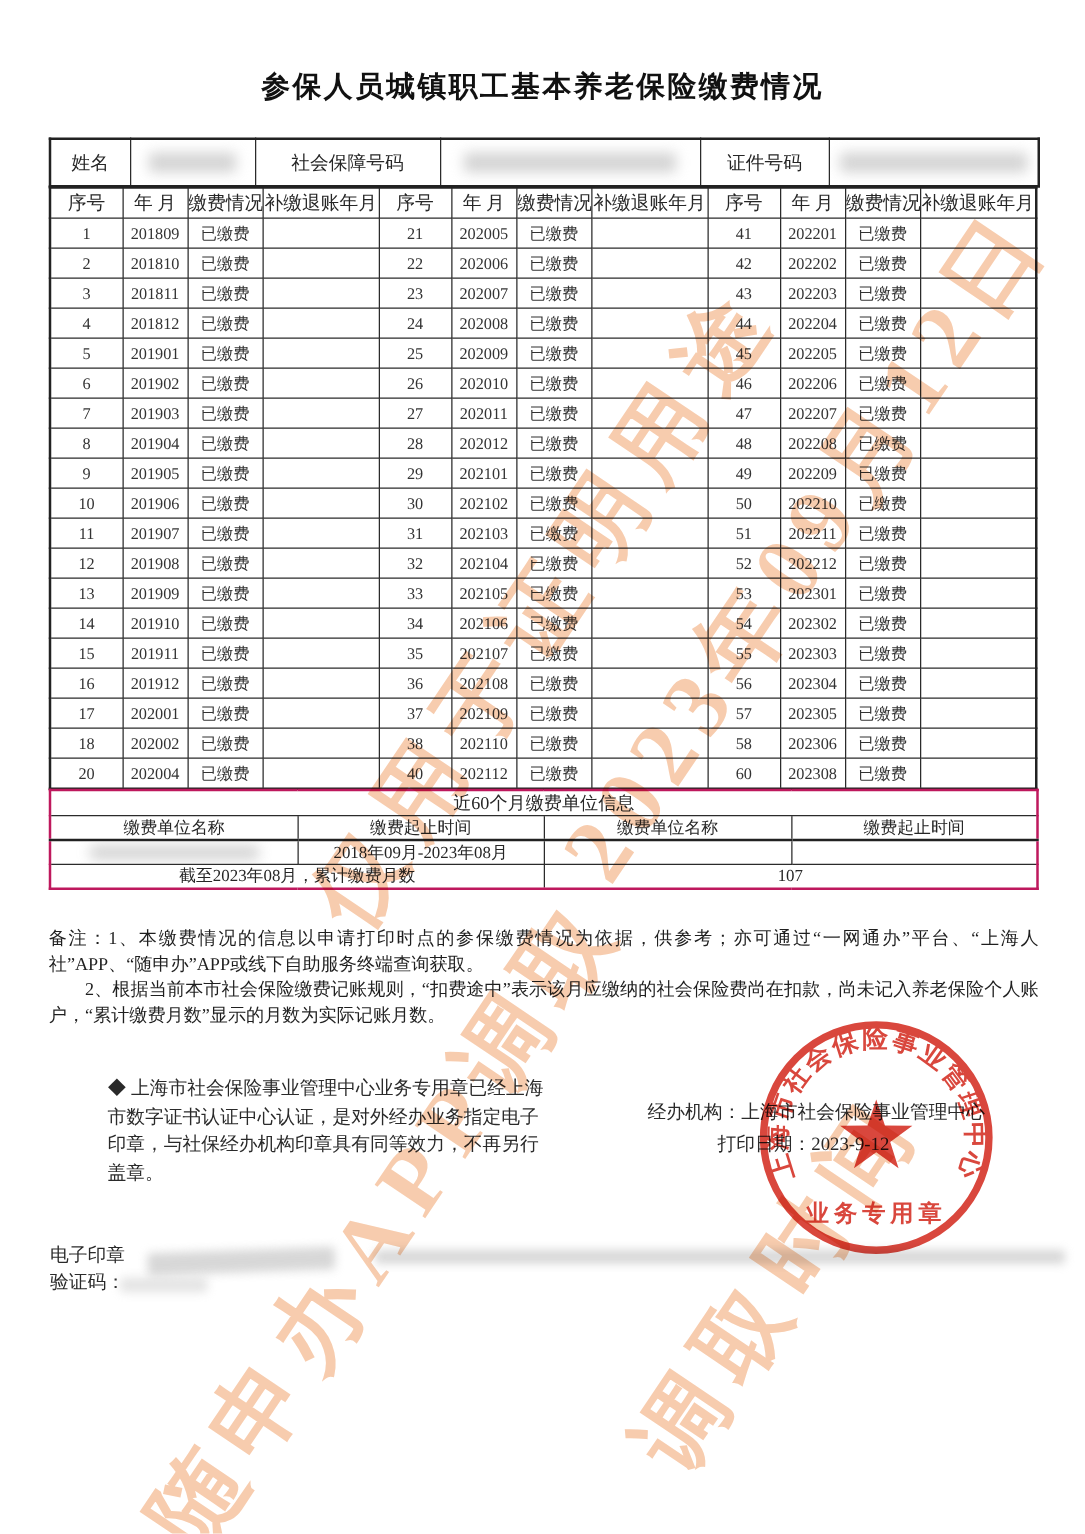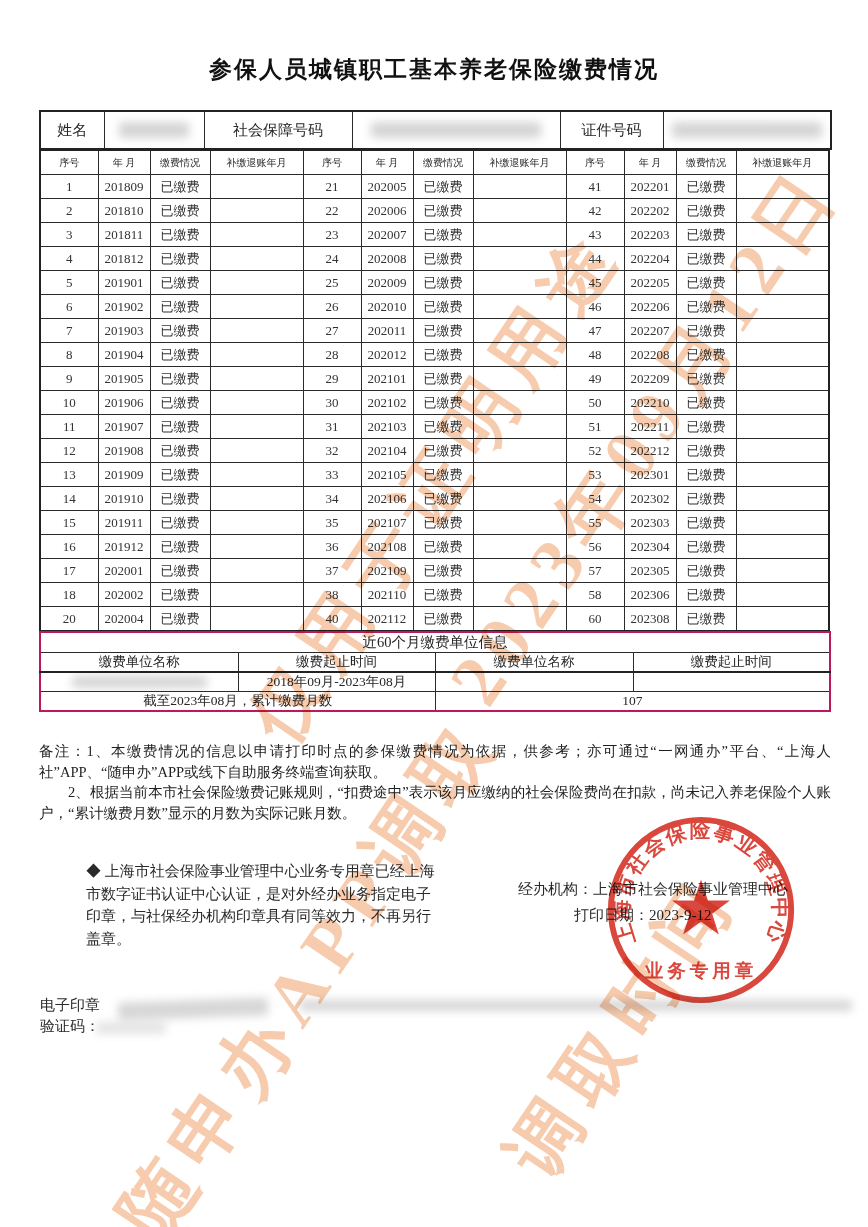--- a/index.html
+++ b/index.html
@@ -8,21 +8,21 @@
   .title{position:absolute;top:54px;left:0;width:100%;text-align:center;
          font-family:"Liberation Sans",sans-serif;font-weight:700;font-size:23px;
          letter-spacing:2px;color:#111;z-index:2;}
   .tables{position:absolute;left:39px;top:110px;width:791px;z-index:2;}
   table{border-collapse:collapse;table-layout:fixed;width:791px;}
   td,th{border:1px solid #2b2b2b;font-weight:normal;text-align:center;
         font-size:13px;padding:0;overflow:hidden;white-space:nowrap;}
   .info-table{border:2px solid #222;}
   .info-table td{height:36px;font-size:15px;}
   .data-table{border:2px solid #222;margin-top:-1px;}
-  .data-table th{height:23px;font-size:10px;}
+  .data-table th{height:23px;font-size:15px;}
   .data-table td{height:23px;font-size:13px;color:#333;}
   .unit-table{border:2px solid #be185d;margin-top:-1px;}
   .unit-table td{font-size:13.5px;}
   .sec-row td{height:18px;font-size:14.5px;}
   .uh-row td{height:17px;border-bottom:2px solid #222;}
   .uv-row td{height:17px;margin-left:48px;}
   .ut-row td{height:16px;border-top:1px solid #222;margin-top:20px;}
   .redact{background:#c6c6c6;filter:blur(5px);opacity:.75;border-radius:3px;margin:0 auto;}
   .r-name{width:70px;height:16px;}
   .r-ssn{width:170px;height:16px;}

